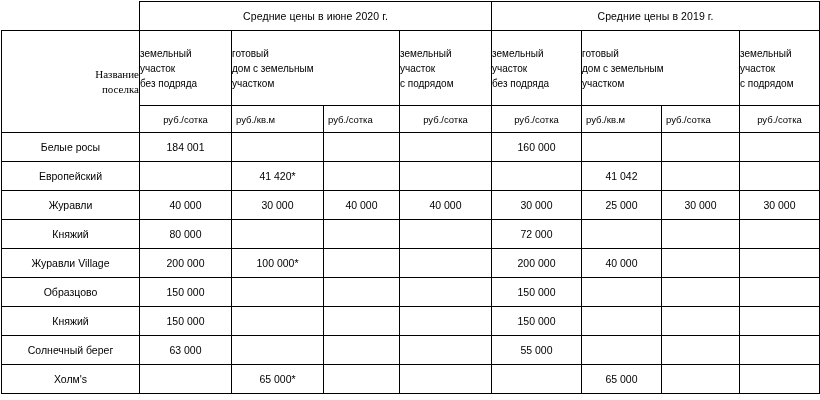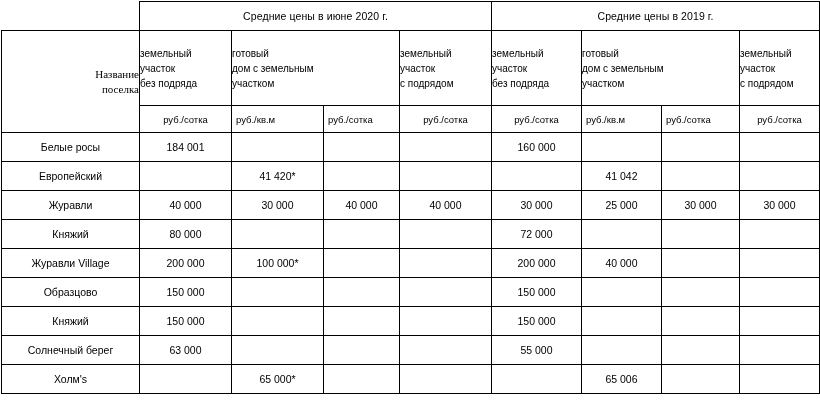--- a/index.html
+++ b/index.html
@@ -239,19 +239,19 @@
         <td class="val"></td>
         <td class="val"></td>
       </tr>
       <tr>
         <td class="row-name">Холм's</td>
         <td class="val"></td>
         <td class="val">65 000*</td>
         <td class="val"></td>
         <td class="val"></td>
         <td class="val"></td>
-        <td class="val">65 006</td>
+        <td class="val">65 000</td>
         <td class="val"></td>
         <td class="val"></td>
       </tr>
     </tbody>
   </table>
 </div>
 
 </body></html>

